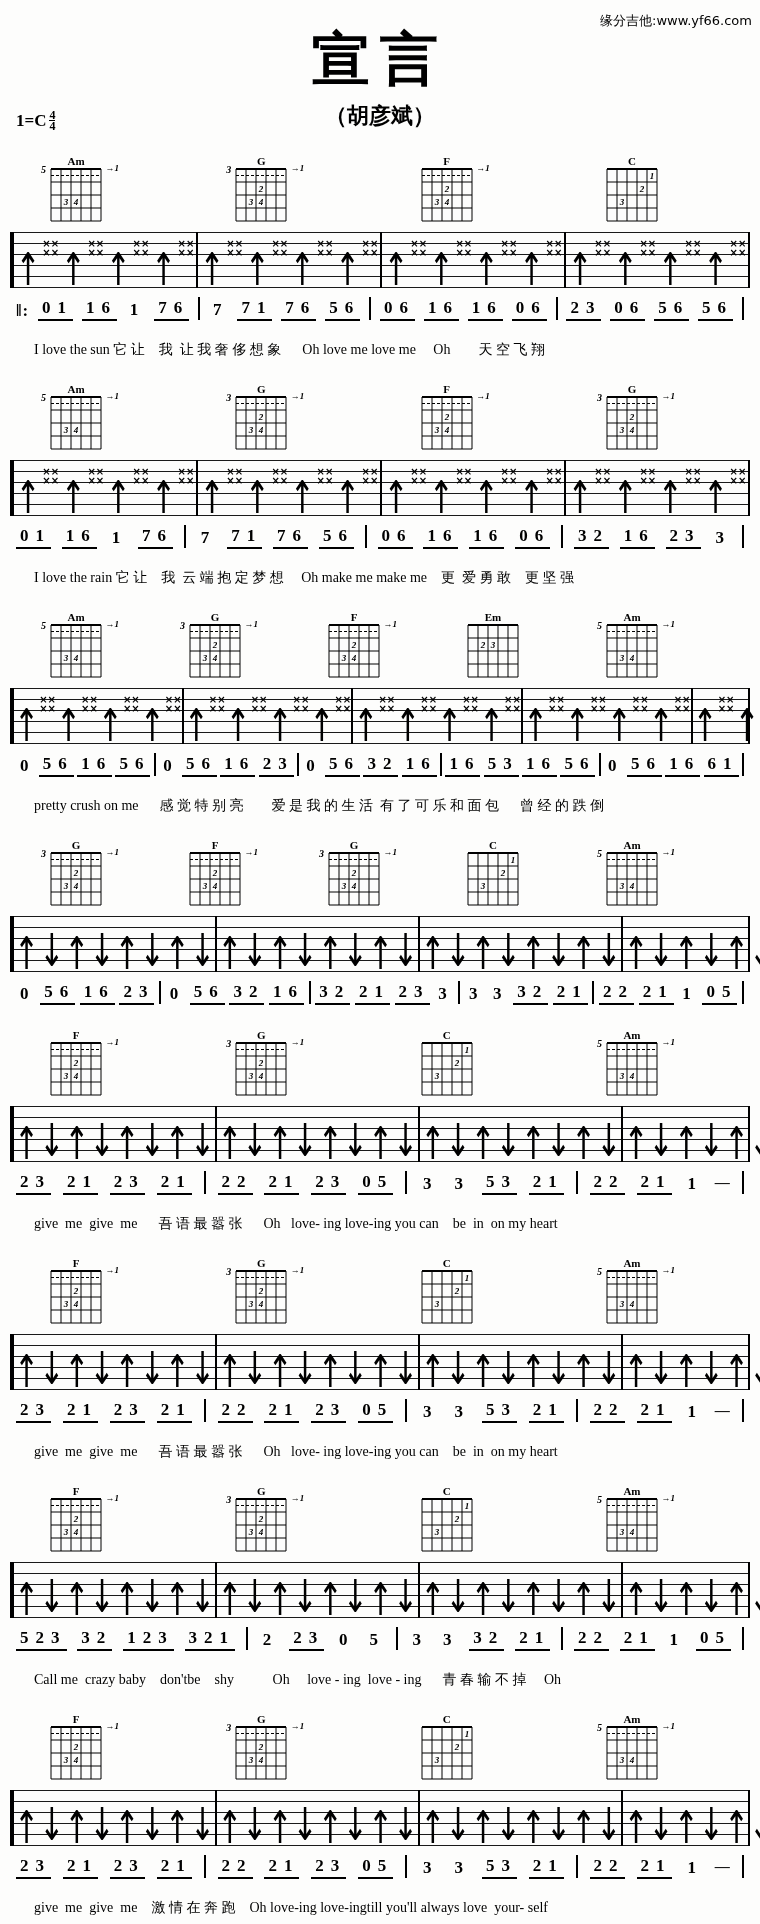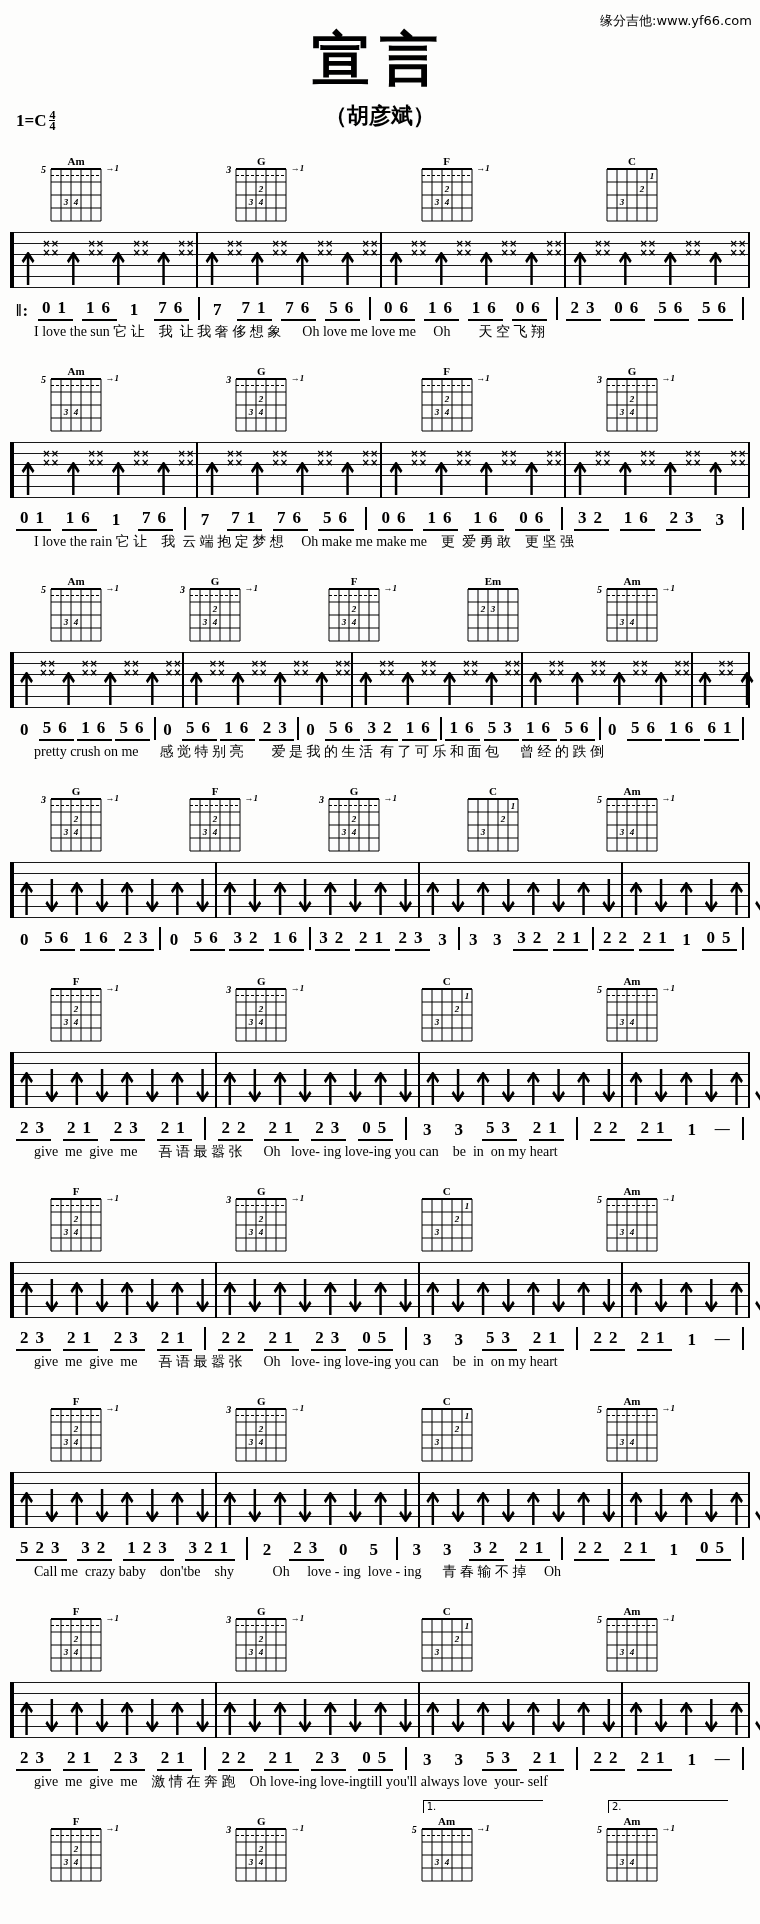--- a/index.html
+++ b/index.html
@@ -43,21 +43,21 @@
         line-height:9px;font-weight:bold;padding-top:7px;font-family:"DejaVu Sans",sans-serif;}
 
   .notation{display:flex;justify-content:space-between;align-items:flex-end;
             margin-top:7px;padding:0 6px;font-weight:bold;font-size:17px;height:26px;}
   .note{letter-spacing:7px;padding:0 0 1px 4px;white-space:nowrap;}
   .note.beam{border-bottom:2px solid #000;}
   .bar{width:2px;height:23px;background:#000;align-self:center;}
   .repeat{font-size:17px;letter-spacing:1px;}
   .dash{font-size:15px;align-self:center;}
 
-  .lyrics{white-space:pre;font-size:14px;margin-top:2px;padding-left:24px;
+  .lyrics{white-space:pre;font-size:14px;margin-top:20px;padding-left:24px;
           overflow:hidden;}
 </style>
 </head>
 <body>
 
 <div class="page">
   <div class="watermark">缘分吉他:www.yf66.com</div>
   <h1 class="title">宣言</h1>
   <div class="artist">（胡彦斌）</div>
   <div class="keysig">

